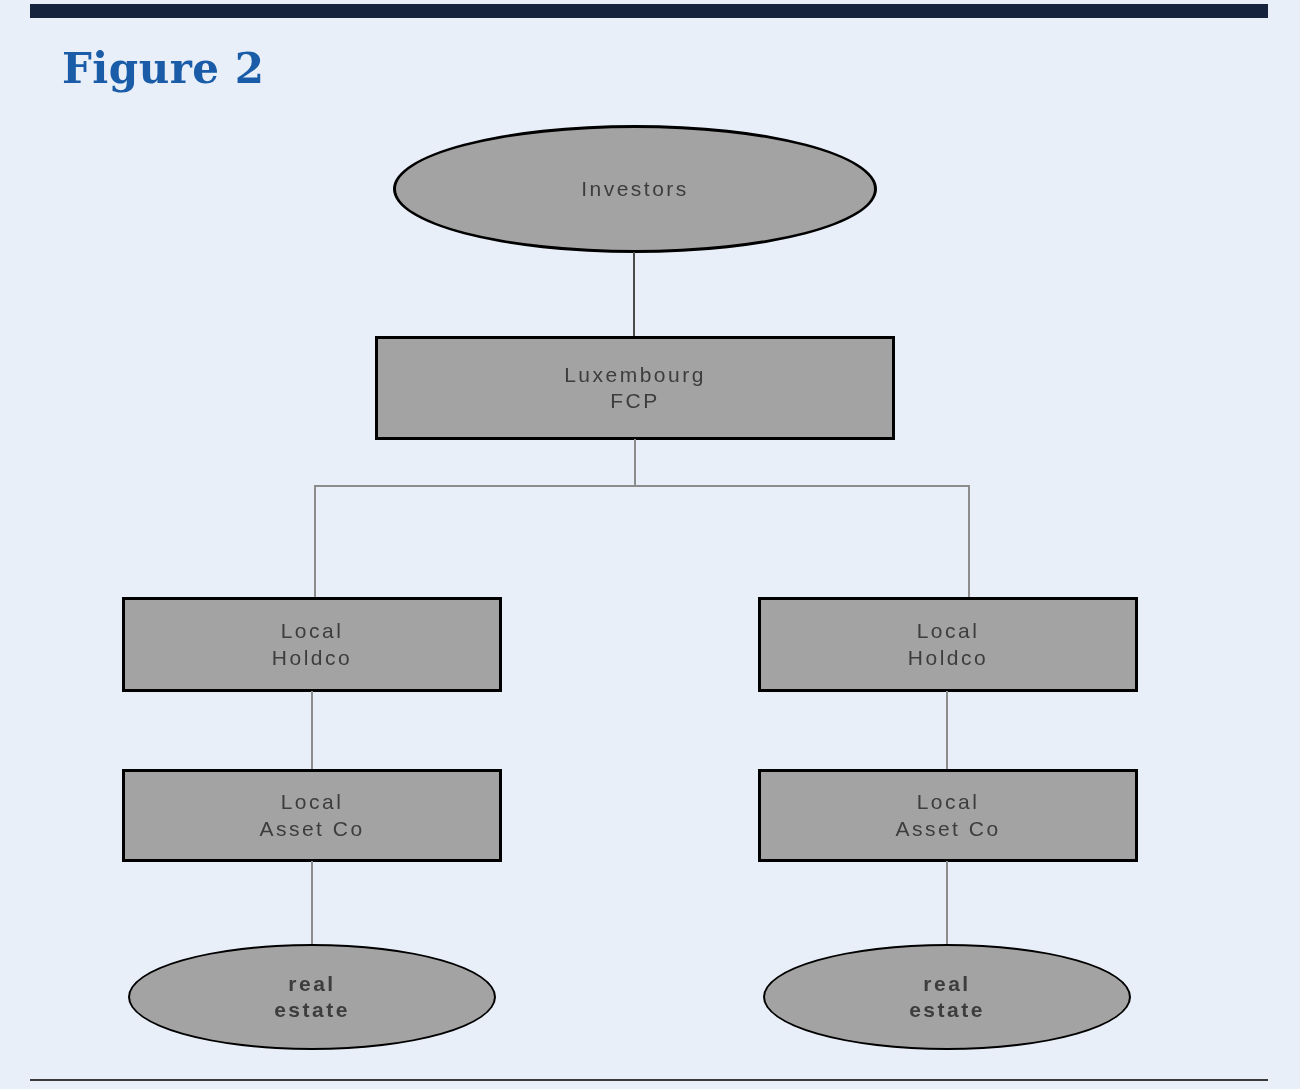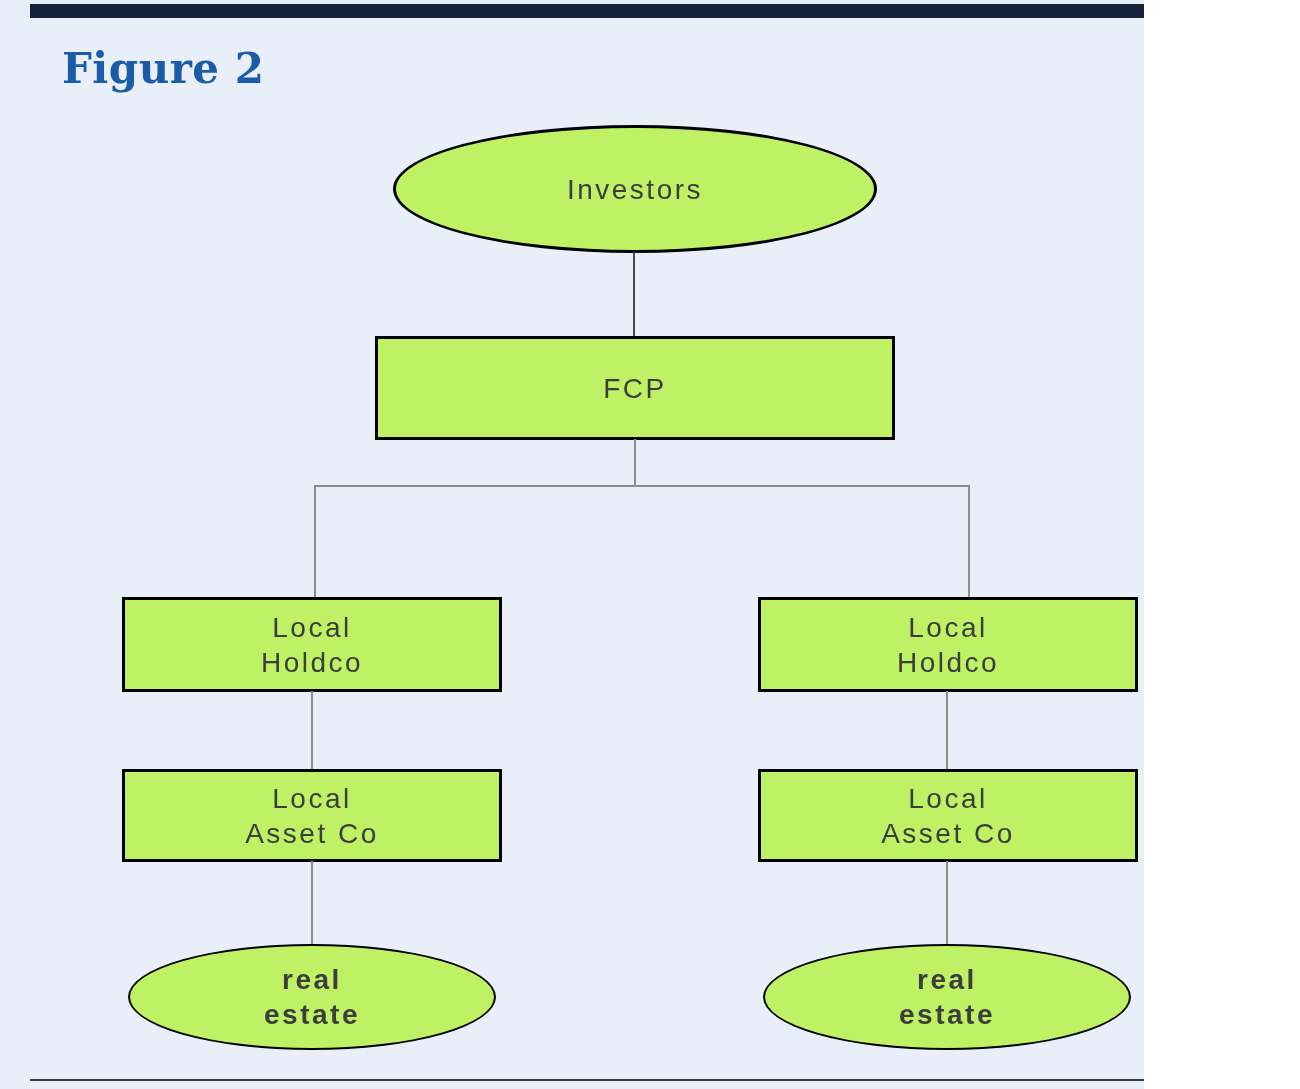--- a/index.html
+++ b/index.html
@@ -3,21 +3,21 @@
 <meta charset="utf-8">
 <style>
   html, body {
     margin: 0;
     padding: 0;
     background: #ffffff;
     font-family: "Liberation Sans", sans-serif;
   }
   .page {
     position: relative;
-    width: 1144px;
+    width: 1300px;
     height: 1089px;
     background: #e9eff8;
     overflow: hidden;
   }
   .top-bar {
     position: absolute;
     left: 30px;
     top: 4px;
     width: 1238px;
     height: 14px;
@@ -37,31 +37,31 @@
     top: 44px;
     margin: 0;
     font-family: "DejaVu Serif", serif;
     font-weight: bold;
     font-size: 42px;
     color: #1a5ca8;
     letter-spacing: 0.5px;
   }
   .node {
     position: absolute;
-    background: #bef264;
+    background: #a3a3a3;
     border: 3px solid #000000;
     box-sizing: border-box;
     display: flex;
     flex-direction: column;
     align-items: center;
     justify-content: center;
     text-align: left;
     color: #3d3d3d;
     font-family: "Liberation Sans", sans-serif;
-    font-size: 28px;
+    font-size: 21px;
     letter-spacing: 2.5px;
     line-height: 1.25;
   }
   .node.ellipse {
     border-radius: 50%;
   }
   .node.thin-border {
     border-width: 2.5px;
     font-weight: bold;
   }
@@ -106,20 +106,21 @@
 
   <div class="canvas">
 
     <div class="node ellipse n-investors">
       <span>Investors</span>
     </div>
 
     <div class="connector dark c-inv-fcp"></div>
 
     <div class="node n-fcp">
+      <span>Luxembourg</span>
       <span>FCP</span>
     </div>
 
     <div class="connector c-fcp-down"></div>
     <div class="connector c-horizontal"></div>
     <div class="connector c-drop-left"></div>
     <div class="connector c-drop-right"></div>
 
     <div class="node n-holdco-l">
       <span>Local</span>

